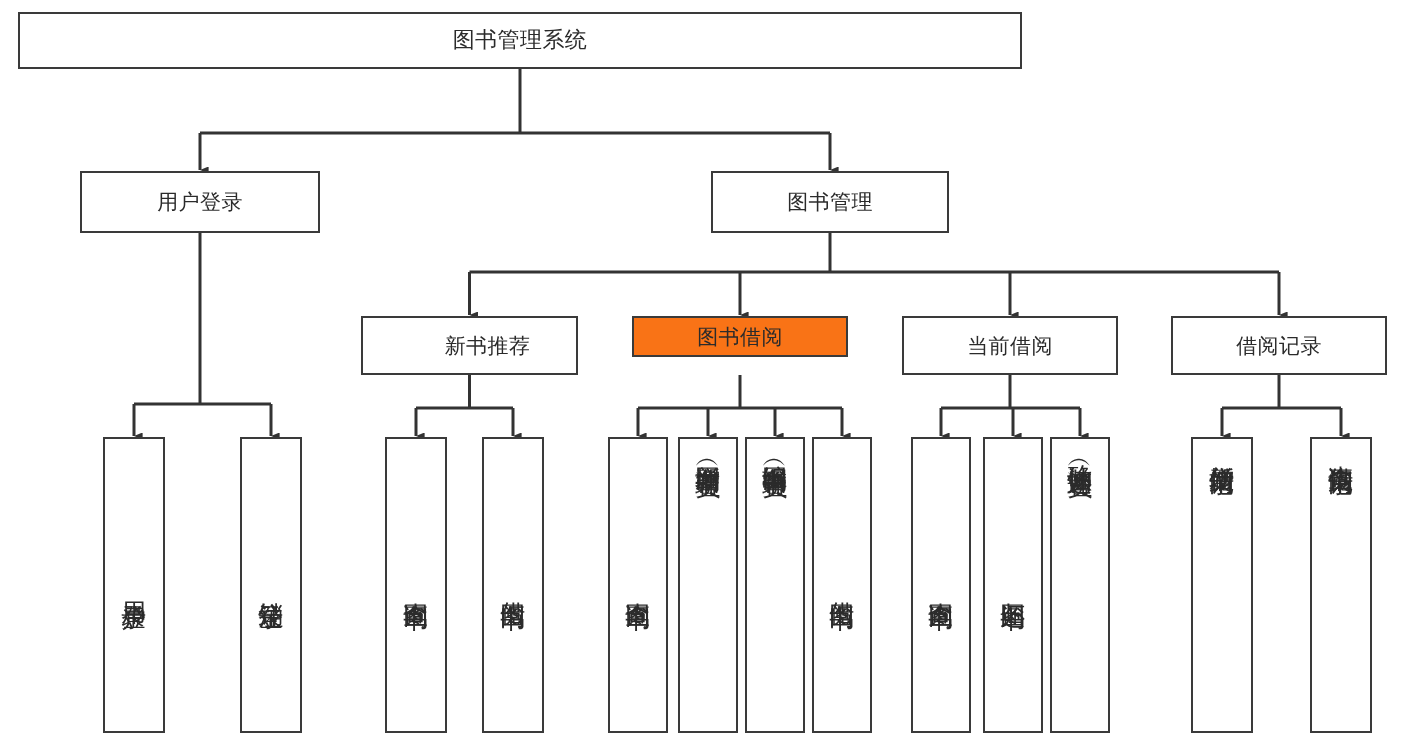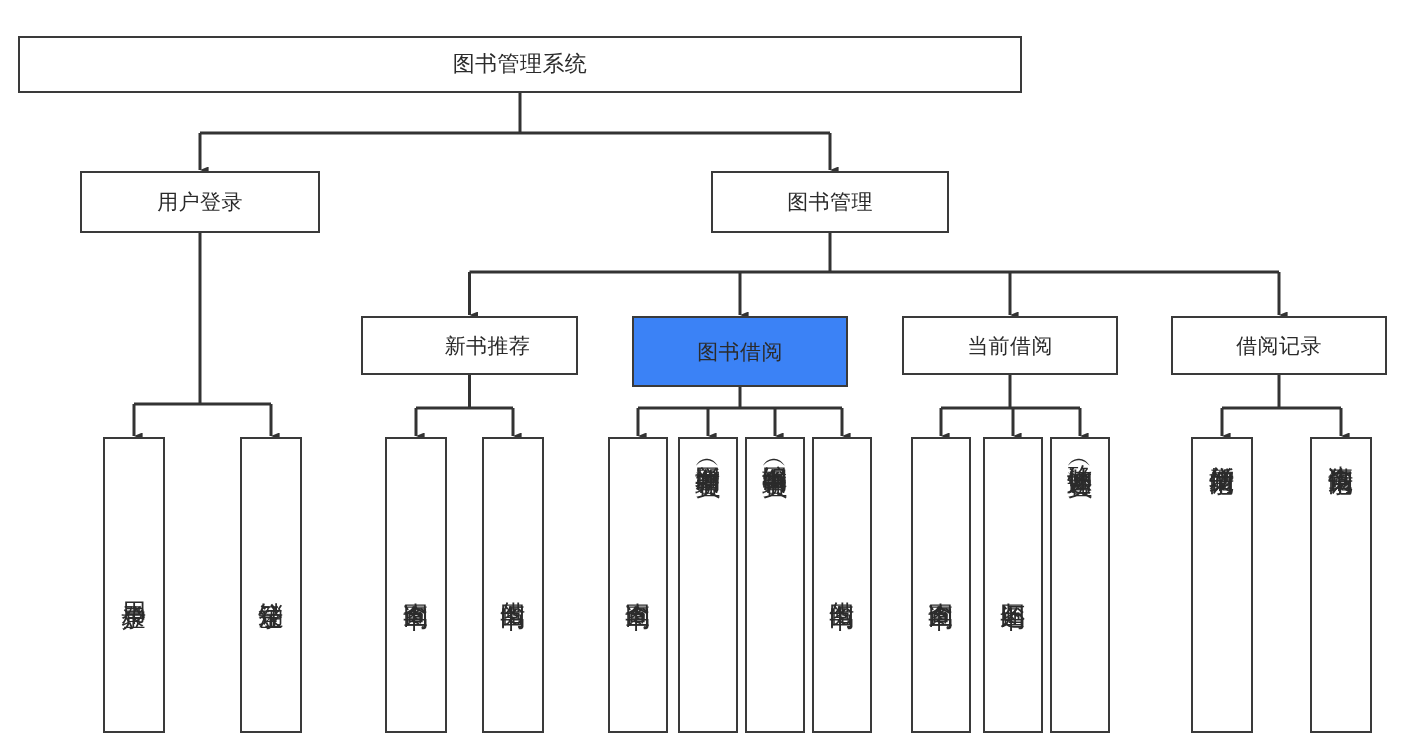--- a/index.html
+++ b/index.html
@@ -122,33 +122,33 @@
         <line x1="1013" y1="408" x2="1013" y2="436" stroke="#333333" stroke-width="3" marker-end="url(#arrowhead)"></line>
         <line x1="1080" y1="408" x2="1080" y2="436" stroke="#333333" stroke-width="3" marker-end="url(#arrowhead)"></line>
         <line x1="1279" y1="375" x2="1279" y2="408" stroke="#333333" stroke-width="3"></line>
         <line x1="1222" y1="408" x2="1341" y2="408" stroke="#333333" stroke-width="3"></line>
         <line x1="1222" y1="408" x2="1222" y2="436" stroke="#333333" stroke-width="3" marker-end="url(#arrowhead)"></line>
         <line x1="1341" y1="408" x2="1341" y2="436" stroke="#333333" stroke-width="3" marker-end="url(#arrowhead)"></line>
       </g>
   </svg>
 
   <div id="nodes-layer">
-      <div class="node horiz root" style="left: 18px; top: 12px; width: 1004px; height: 57px; border-color: rgb(58, 58, 58); background: rgb(255, 255, 255); color: rgb(43, 43, 43); margin-top: 24px;">
+      <div class="node horiz root" style="left: 18px; top: 12px; width: 1004px; height: 57px; border-color: rgb(58, 58, 58); background: rgb(255, 255, 255); color: rgb(43, 43, 43);">
         <span class="node-label">图书管理系统</span>
       </div>
       <div class="node horiz" style="left: 80px; top: 171px; width: 240px; height: 62px; border-color: rgb(58, 58, 58); background: rgb(255, 255, 255); color: rgb(43, 43, 43);">
         <span class="node-label">用户登录</span>
       </div>
       <div class="node horiz" style="left: 711px; top: 171px; width: 238px; height: 62px; border-color: rgb(58, 58, 58); background: rgb(255, 255, 255); color: rgb(43, 43, 43);">
         <span class="node-label">图书管理</span>
       </div>
       <div class="node horiz" style="left: 361px; top: 316px; width: 217px; height: 59px; border-color: rgb(58, 58, 58); background: rgb(255, 255, 255); color: rgb(43, 43, 43); padding-left: 36px;">
         <span class="node-label">新书推荐</span>
       </div>
-      <div class="node horiz" style="left: 632px; top: 316px; width: 216px; height: 71px; border-color: rgb(58, 58, 58); background: #3b82f6; color: rgb(43, 43, 43);">
+      <div class="node horiz" style="left: 632px; top: 316px; width: 216px; height: 41px; border-color: rgb(58, 58, 58); background: #f97316; color: rgb(43, 43, 43);">
         <span class="node-label">图书借阅</span>
       </div>
       <div class="node horiz" style="left: 902px; top: 316px; width: 216px; height: 59px; border-color: rgb(58, 58, 58); background: rgb(255, 255, 255); color: rgb(43, 43, 43);">
         <span class="node-label">当前借阅</span>
       </div>
       <div class="node horiz" style="left: 1171px; top: 316px; width: 216px; height: 59px; border-color: rgb(58, 58, 58); background: rgb(255, 255, 255); color: rgb(43, 43, 43);">
         <span class="node-label">借阅记录</span>
       </div>
       <div class="node leaf centered" style="left: 103px; top: 437px; width: 62px; height: 296px; border-color: rgb(58, 58, 58); background: rgb(255, 255, 255); color: rgb(43, 43, 43);">
         <span class="node-label">用户登录</span>

